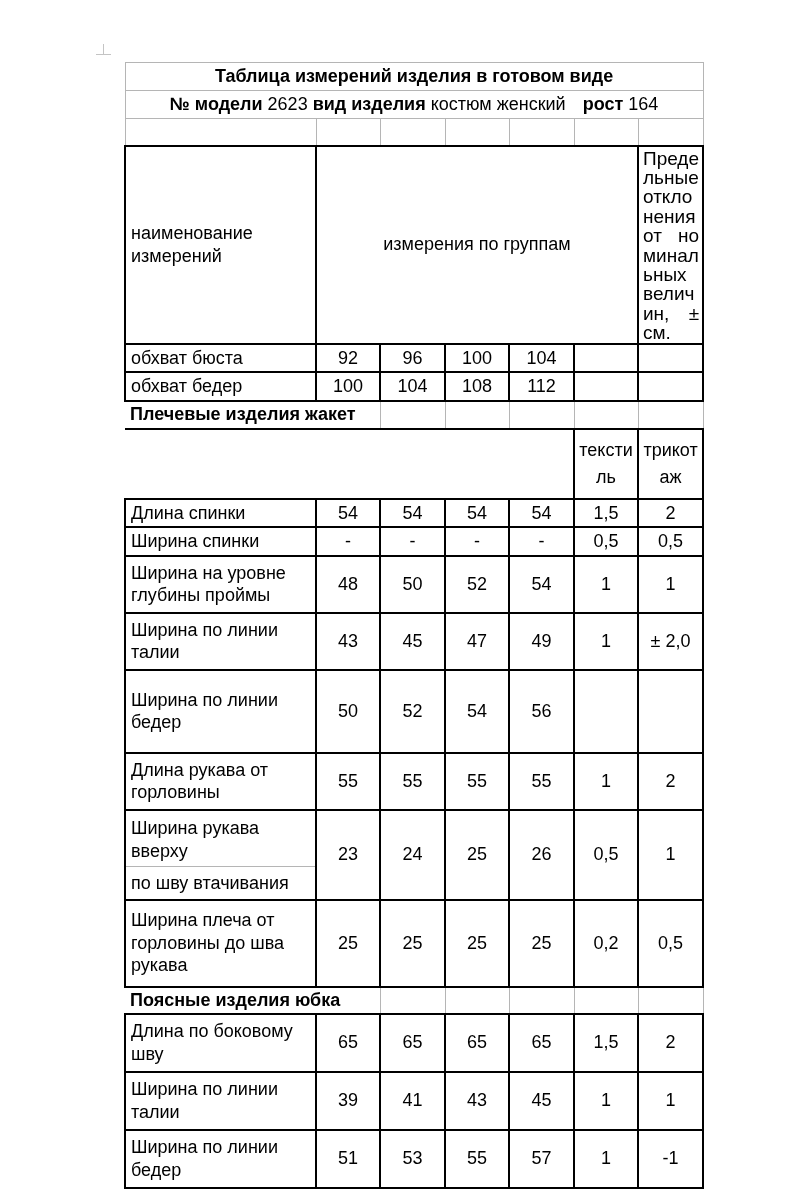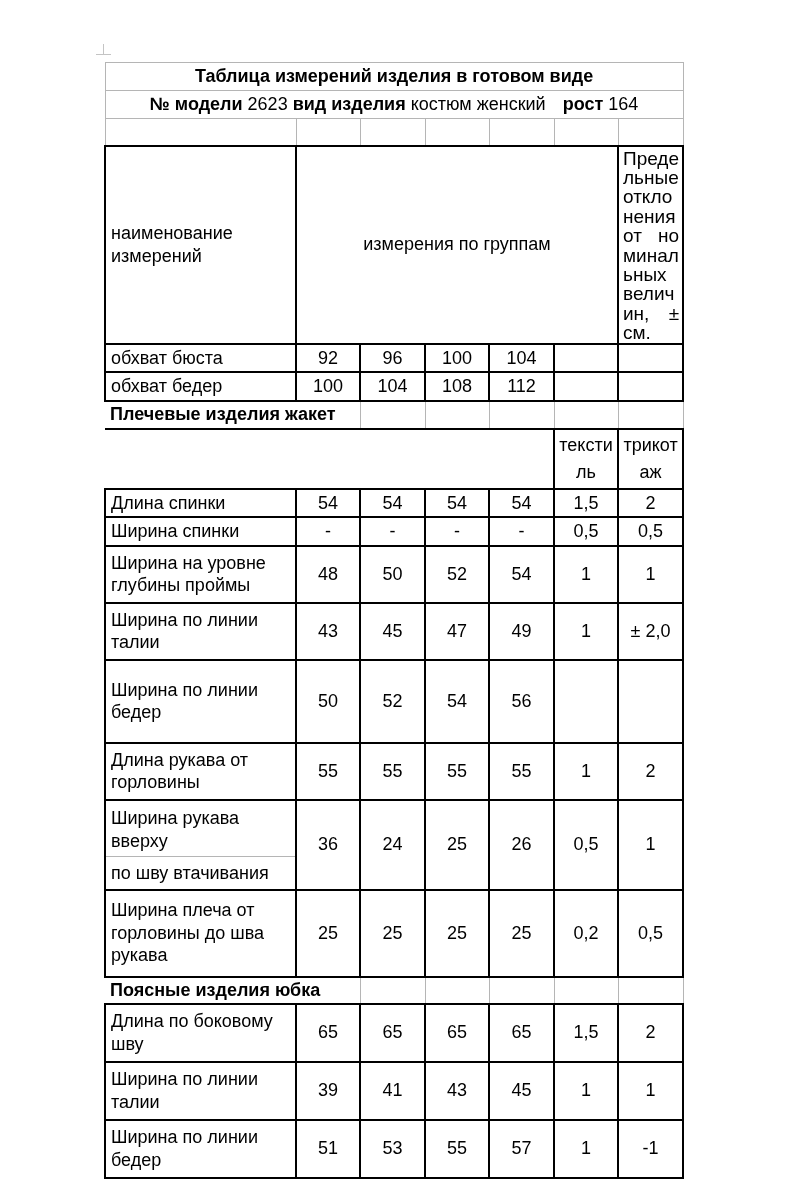--- a/index.html
+++ b/index.html
@@ -1,21 +1,21 @@
 <!DOCTYPE html>
 <html><head>
 <meta charset="utf-8">
 <style>
   html,body{margin:0;padding:0;background:#ffffff;}
   .page{
     position:relative;width:800px;height:1200px;background:#ffffff;
     font-family:"Liberation Sans", sans-serif;color:#000;overflow:hidden;
   }
   .sheet{
-    position:absolute;left:104px;top:62px;width:578px;
+    position:absolute;left:124px;top:62px;width:578px;
     border-collapse:collapse;table-layout:fixed;
   }
   td{padding:0;vertical-align:middle;font-size:18px;line-height:1.25;overflow:hidden;}
   
   .bc{border:2px solid #000000;}
   .g{border:1px solid #b5b5b5;}
   .noborder{border:none;}
   .sec{border-bottom:2px solid #000000;font-weight:bold;text-align:left;padding:1px 0 1px 5px;white-space:nowrap;margin-left:8px;}
   .secv{border-bottom:2px solid #000000;border-left:1px solid #b5b5b5;}
   .secv-last{border-right:1px solid #b5b5b5;}
@@ -110,21 +110,21 @@
 
     <tr style="height:28px">
       <td colspan="2" class="sec">Плечевые изделия жакет</td>
       <td class="secv"></td>
       <td class="secv"></td>
       <td class="secv"></td>
       <td class="secv"></td>
       <td class="secv secv-last"></td>
     </tr>
 
-    <tr style="height:60px">
+    <tr style="height:70px">
       <td colspan="5" class="noborder"></td>
       <td class="bc wrapcell">текстиль</td>
       <td class="bc wrapcell">трикотаж</td>
     </tr>
 
     <tr style="height:28px">
       <td class="bc lbl">Длина спинки</td>
       <td class="bc val">54</td>
       <td class="bc val">54</td>
       <td class="bc val">54</td>
@@ -181,21 +181,21 @@
       <td class="bc val">55</td>
       <td class="bc val">1</td>
       <td class="bc val">2</td>
     </tr>
 
     <tr style="height:86px">
       <td class="bc" style="padding:0">
         <div class="split-top">Ширина рукава вверху</div>
         <div class="split-bottom">по шву втачивания</div>
       </td>
-      <td class="bc val">36</td>
+      <td class="bc val">23</td>
       <td class="bc val">24</td>
       <td class="bc val">25</td>
       <td class="bc val">26</td>
       <td class="bc val">0,5</td>
       <td class="bc val">1</td>
     </tr>
 
     <tr style="height:87px">
       <td class="bc lbl">Ширина плеча от горловины до шва рукава</td>
       <td class="bc val">25</td>

